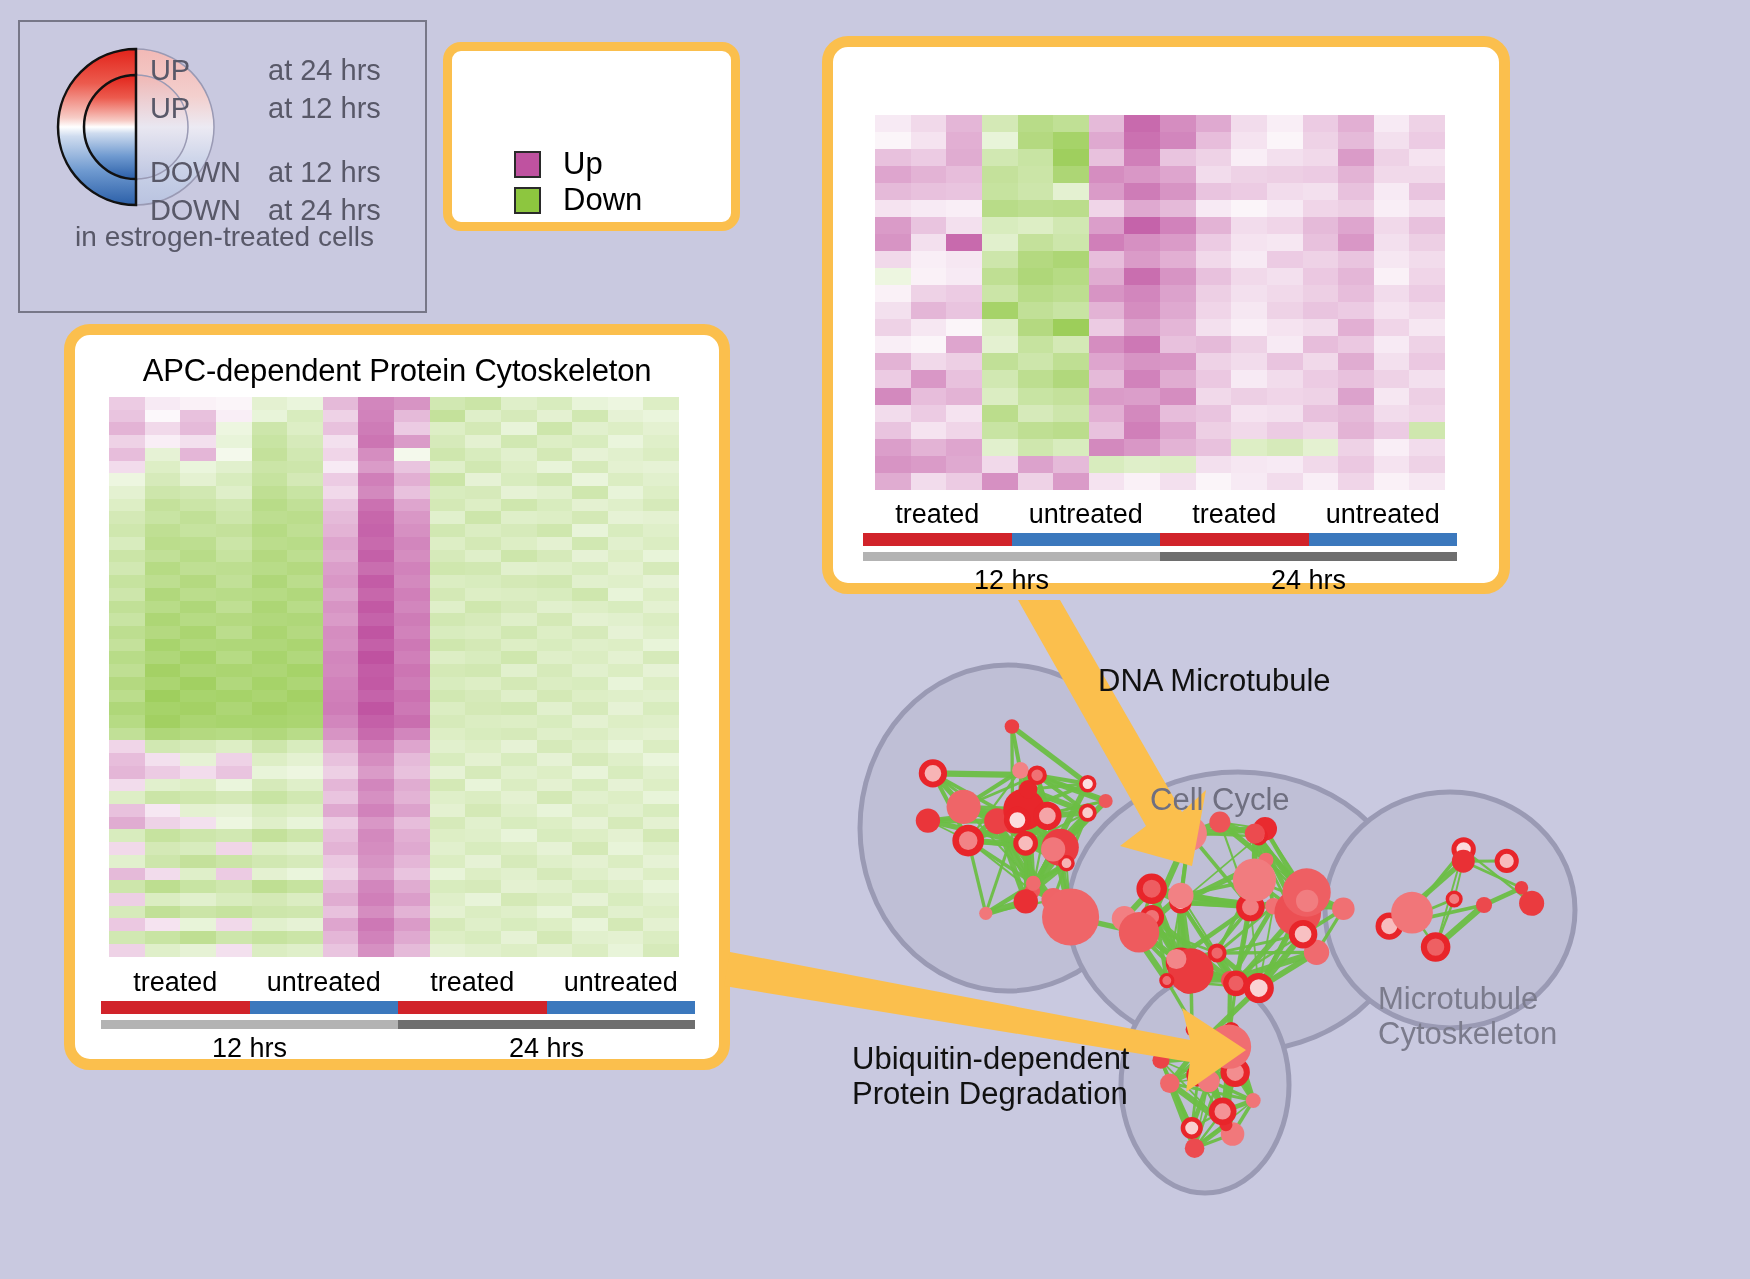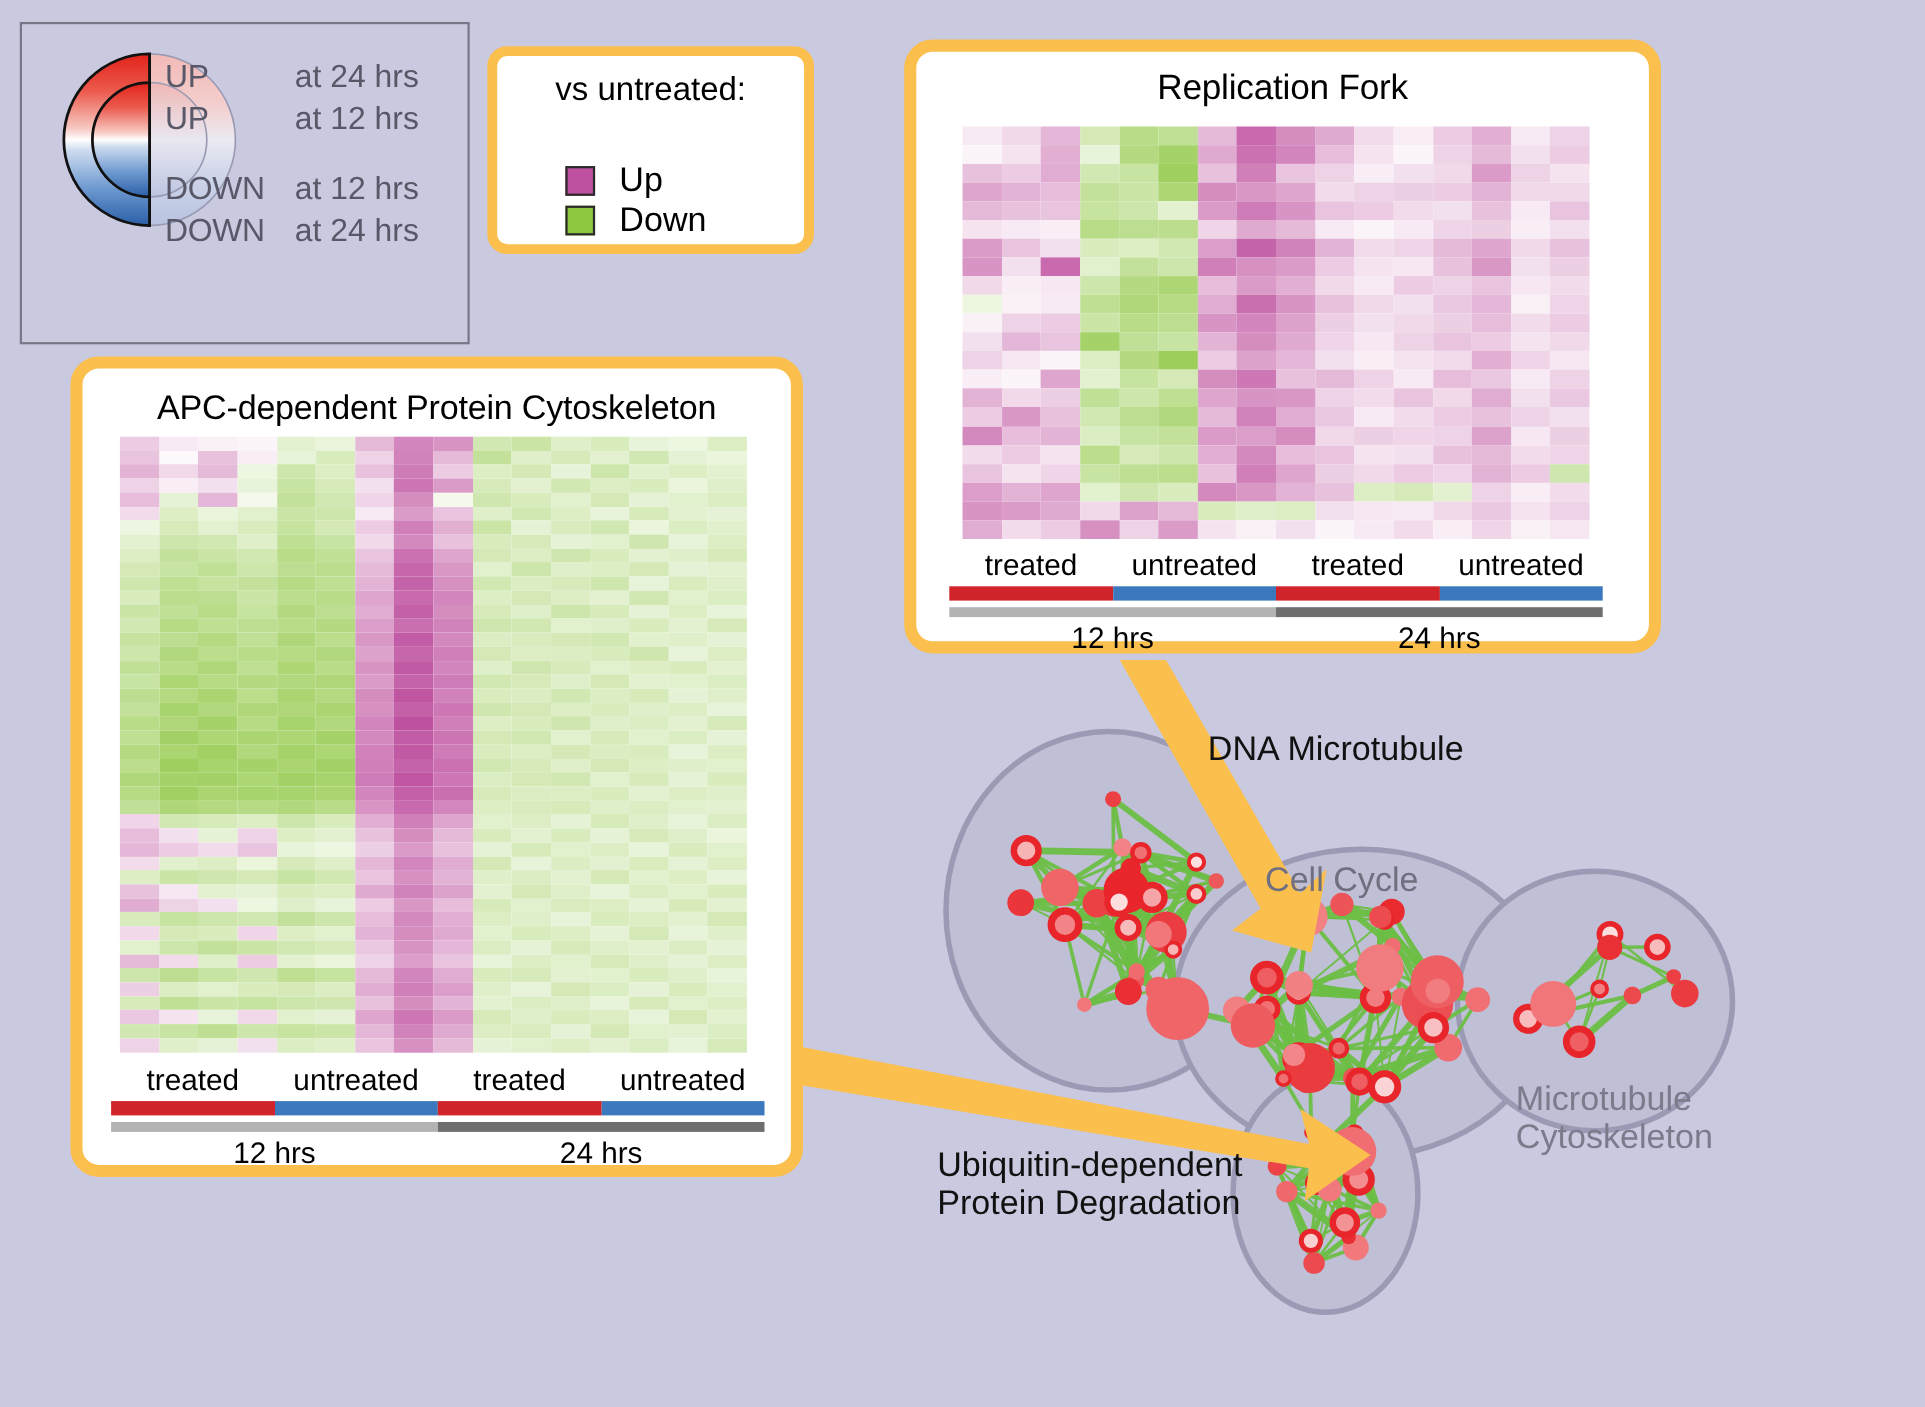--- a/index.html
+++ b/index.html
@@ -130,41 +130,40 @@
       <div class="wheel-row">
         <span class="k">DOWN</span>
         <span class="v">at 12 hrs</span>
       </div>
       <div class="wheel-row">
         <span class="k">DOWN</span>
         <span class="v">at 24 hrs</span>
       </div>
     </div>
     <div id="wheel-caption">
+      <div>in estrogen-treated cells</div>
     </div>
   </div>
 
   <div id="updown-box">
     <div id="updown-title">
-      <div>vs untreated:</div>
     </div>
     <div class="ud-rows">
       <div class="ud-row">
         <span class="ud-sw" id="sw-up" style="background: rgb(191, 82, 160);"></span>
         <span class="ud-lb">Up</span>
       </div>
       <div class="ud-row">
         <span class="ud-sw" id="sw-down" style="background: rgb(141, 198, 63);"></span>
         <span class="ud-lb">Down</span>
       </div>
     </div>
   </div>
 
   <div class="panel" id="panel-repfork">
-    <div class="panel-title">Replication Fork</div>
     <div class="hm" id="hm-rep" style="left: 42px; top: 68px; width: 570px; height: 375px;">
         <div class="hm-col" style="width: 35.625px;">
           <div class="hm-cell" style="height: 17.0455px; background: rgb(247, 234, 244);"></div>
           <div class="hm-cell" style="height: 17.0455px; background: rgb(251, 245, 249);"></div>
           <div class="hm-cell" style="height: 17.0455px; background: rgb(232, 193, 221);"></div>
           <div class="hm-cell" style="height: 17.0455px; background: rgb(222, 165, 206);"></div>
           <div class="hm-cell" style="height: 17.0455px; background: rgb(229, 186, 217);"></div>
           <div class="hm-cell" style="height: 17.0455px; background: rgb(245, 227, 240);"></div>
           <div class="hm-cell" style="height: 17.0455px; background: rgb(218, 155, 200);"></div>
           <div class="hm-cell" style="height: 17.0455px; background: rgb(215, 148, 196);"></div>

